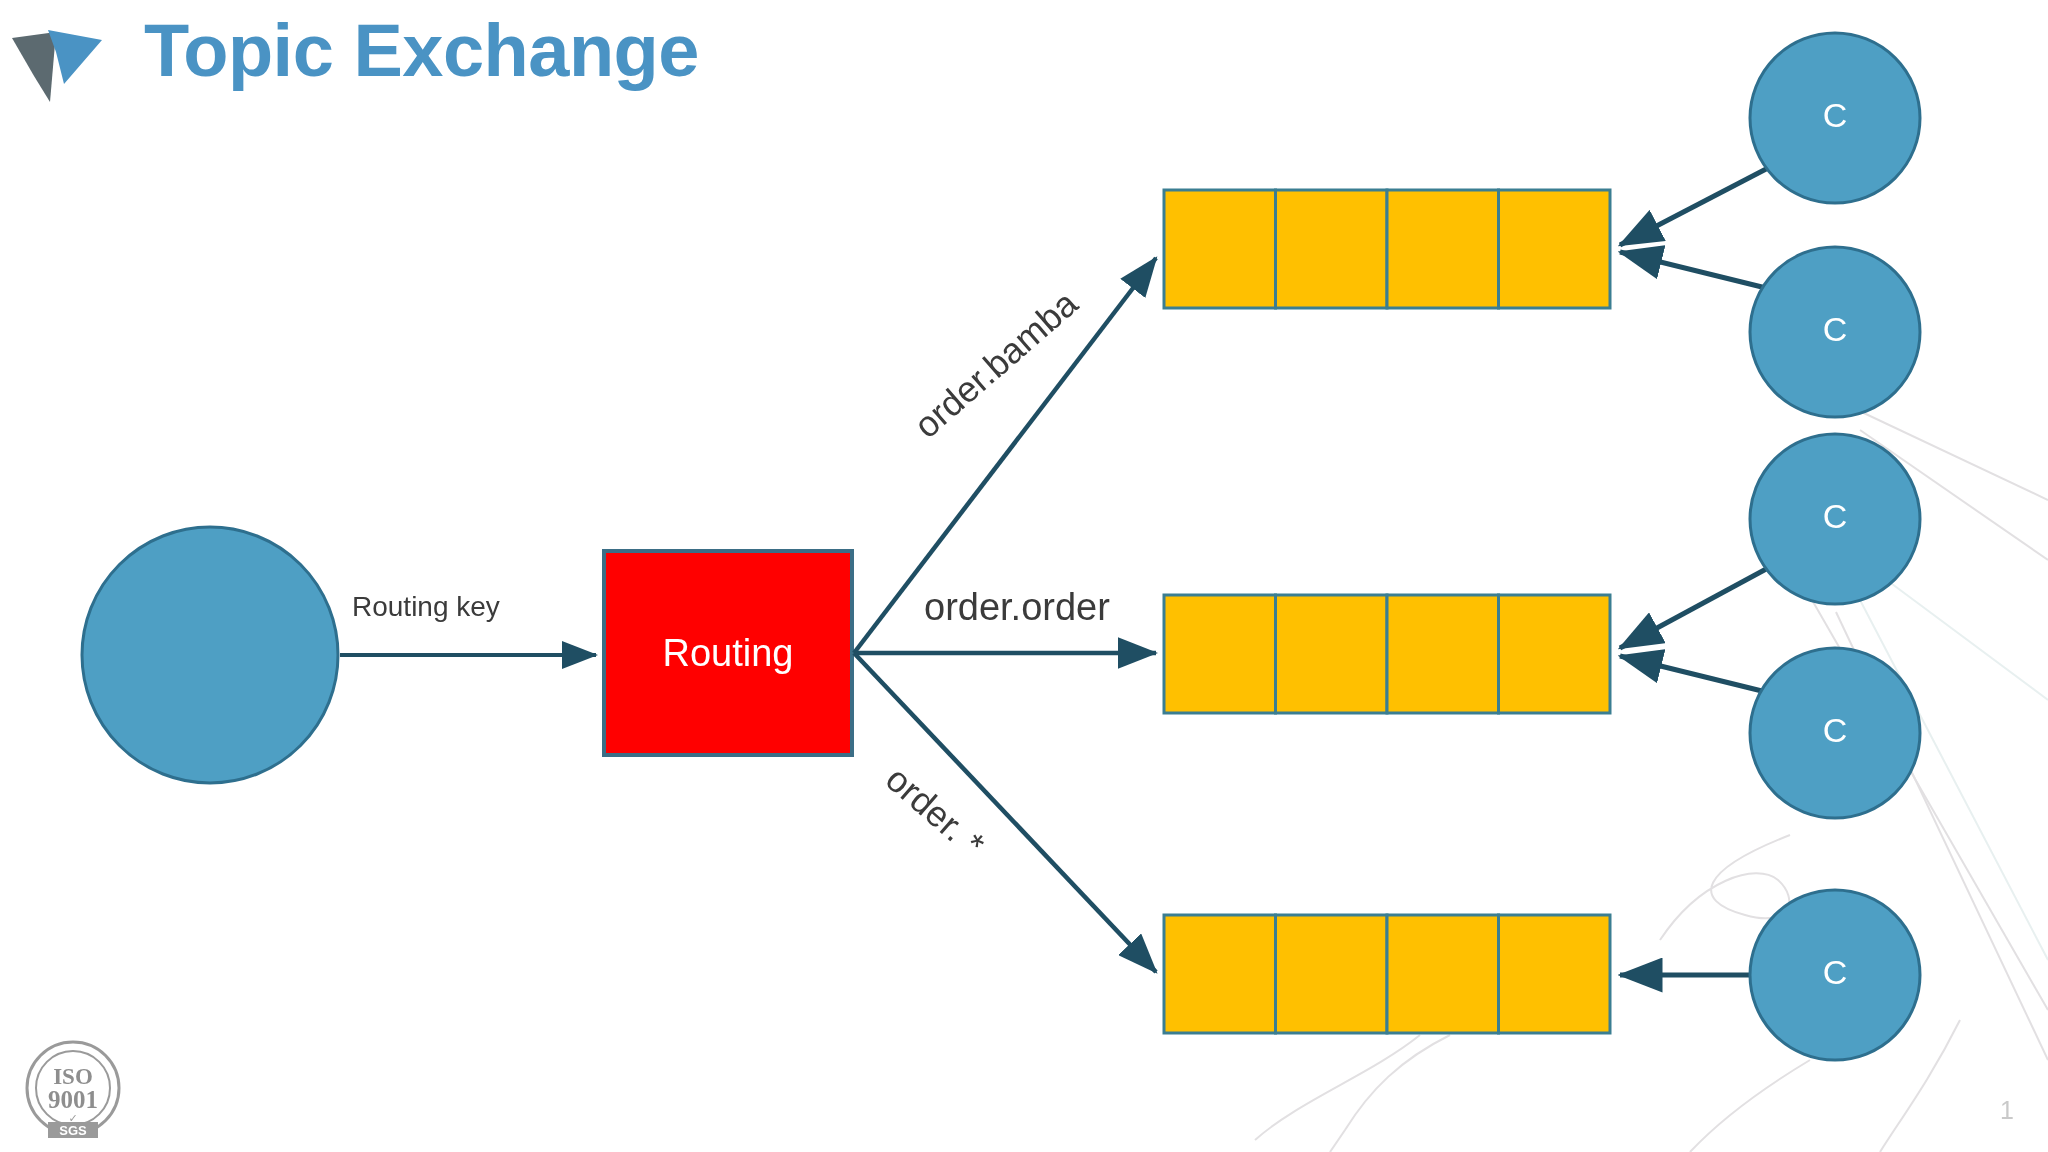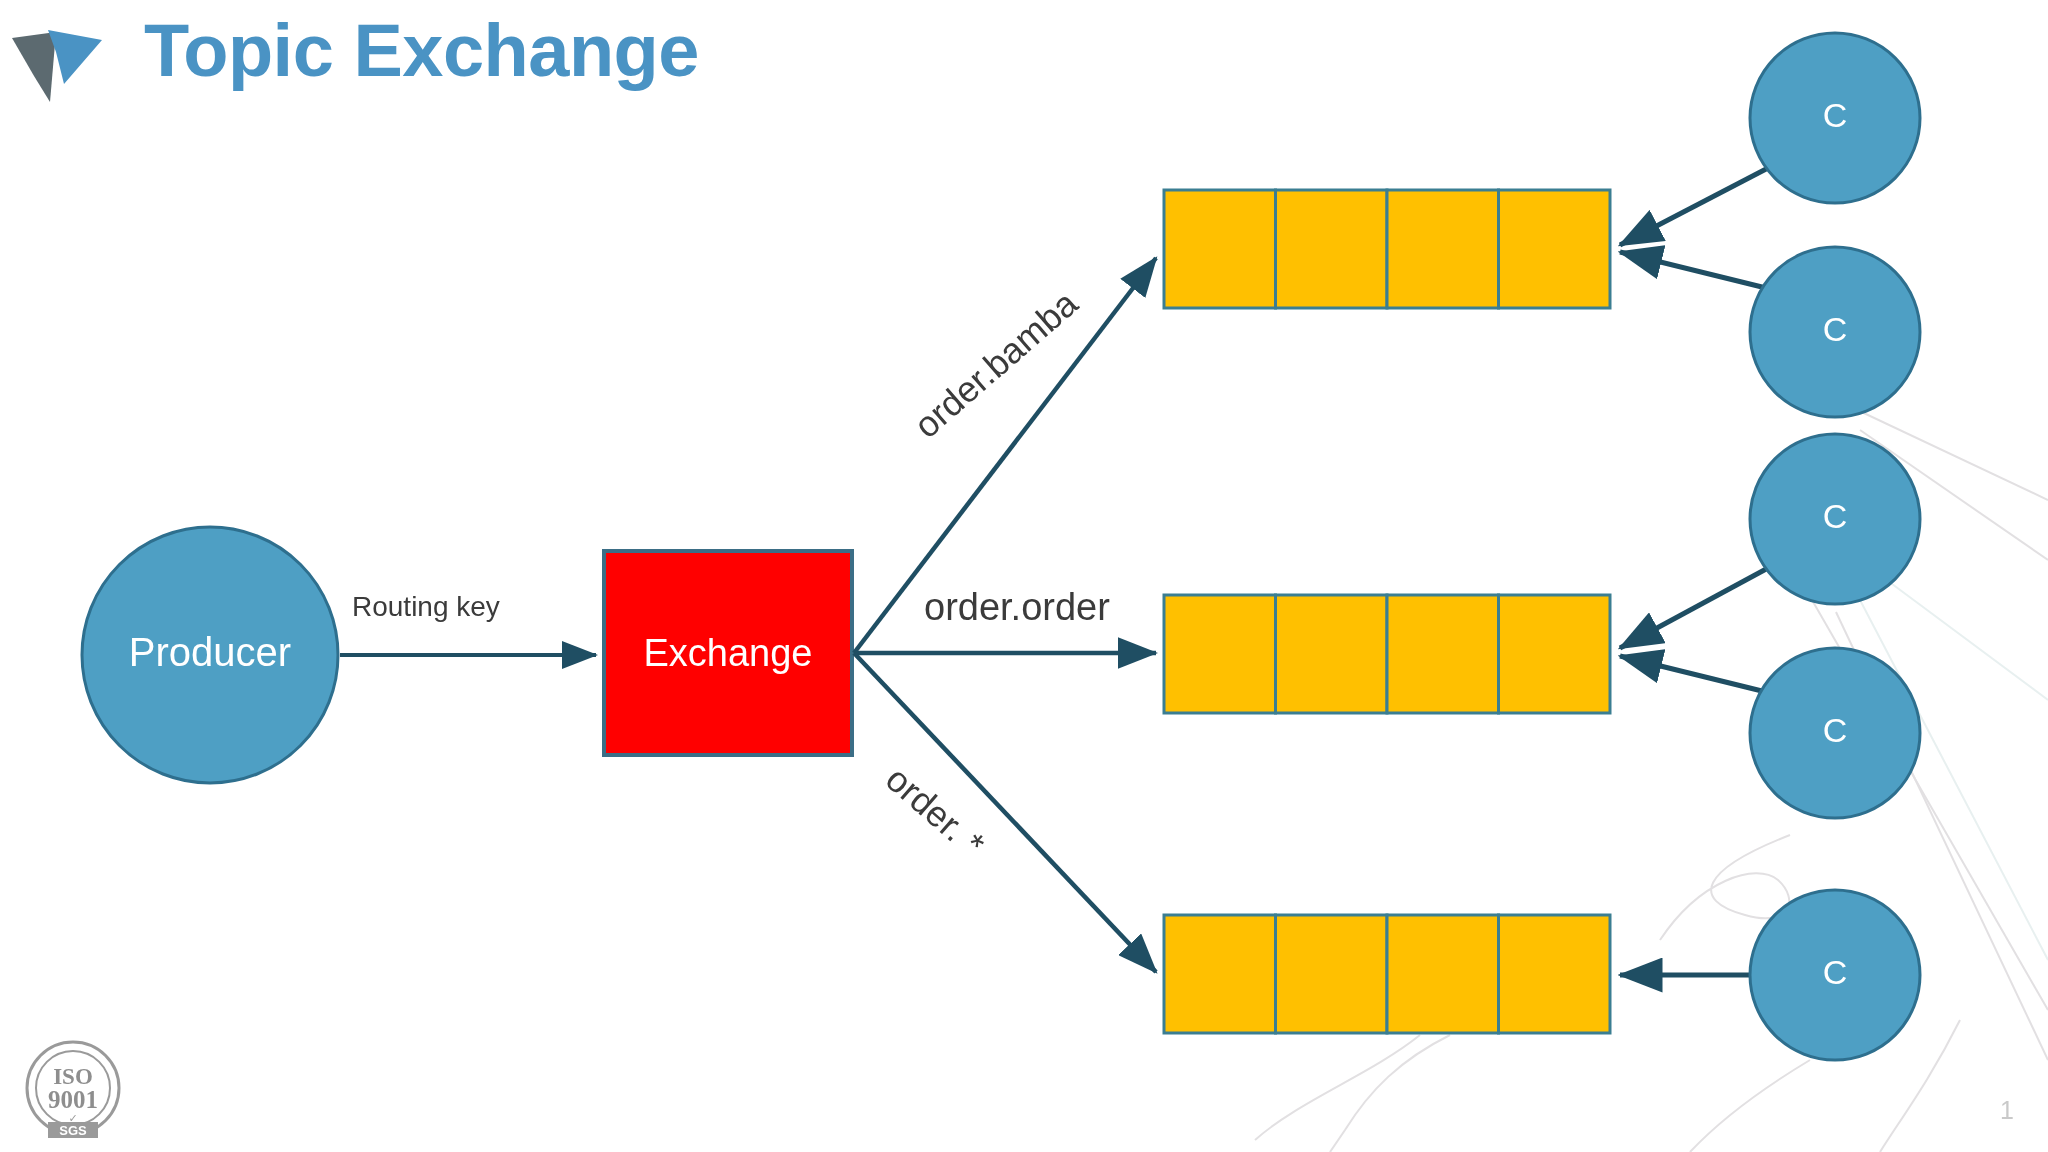--- a/index.html
+++ b/index.html
@@ -137,22 +137,21 @@
     <line x1="1766" y1="692" x2="1620" y2="656" stroke="#1F4E63" stroke-width="5" marker-end="url(#arrowhead)"></line>
     <line x1="1750" y1="975" x2="1620" y2="975" stroke="#1F4E63" stroke-width="5" marker-end="url(#arrowhead)"></line>
 
     <circle cx="1835" cy="118" r="85" fill="#4E9FC4" stroke="#2E6F8E" stroke-width="3"></circle>
     <circle cx="1835" cy="332" r="85" fill="#4E9FC4" stroke="#2E6F8E" stroke-width="3"></circle>
     <circle cx="1835" cy="519" r="85" fill="#4E9FC4" stroke="#2E6F8E" stroke-width="3"></circle>
     <circle cx="1835" cy="733" r="85" fill="#4E9FC4" stroke="#2E6F8E" stroke-width="3"></circle>
     <circle cx="1835" cy="975" r="85" fill="#4E9FC4" stroke="#2E6F8E" stroke-width="3"></circle>
   </svg>
 
-  <div class="node-label" id="producer-label">Producer</div>
-  <div class="node-label" id="exchange-label">Exchange</div>
+  <div class="node-label" id="exchange-label">Routing</div>
 
   <div class="node-label consumer-label" style="left:1775px;top:96px;">C</div>
   <div class="node-label consumer-label" style="left:1775px;top:310px;">C</div>
   <div class="node-label consumer-label" style="left:1775px;top:497px;">C</div>
   <div class="node-label consumer-label" style="left:1775px;top:711px;">C</div>
   <div class="node-label consumer-label" style="left:1775px;top:953px;">C</div>
 
   <div class="edge-label" id="routing-key-label">Routing key</div>
   <div class="edge-label" id="label-bamba">order.bamba</div>
   <div class="edge-label" id="label-bissli">order.order</div>

